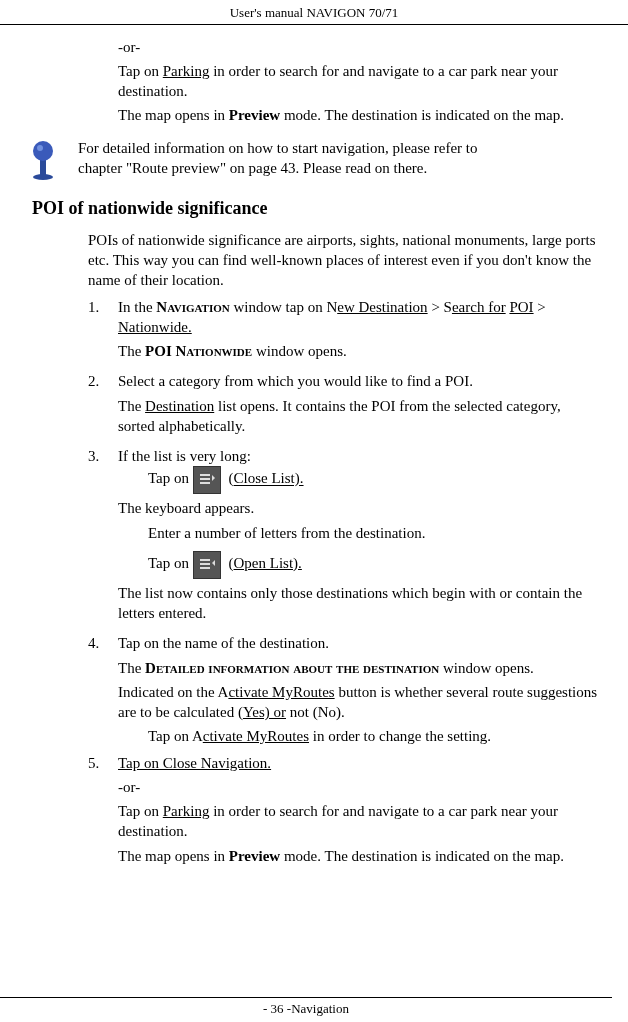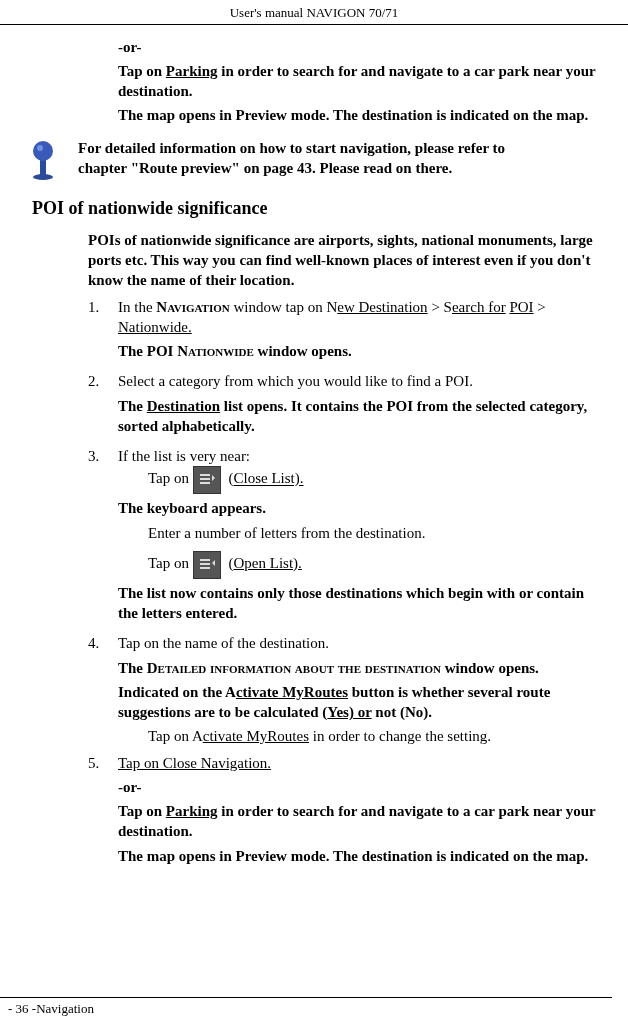--- a/index.html
+++ b/index.html
@@ -16,34 +16,34 @@
   .header-bar {
     border-bottom: 1px solid #000;
     padding: 4px 8px 2px 8px;
     font-size: 13px;
     text-align: center;
   }
   .content {
     padding: 12px 18px 0 18px;
   }
   .indent-main { margin-left: 100px; }
-  .para { margin-bottom: 4px; font-weight: bold; }
+  .para { margin-bottom: 4px; }
   .smallcaps { font-variant: small-caps; }
   .info-row {
     display: flex;
     align-items: flex-start;
     margin: 12px 0 8px 0;
     padding-left: 8px;
     gap: 18px;
   }
   .info-icon {
     width: 34px; height: 44px; flex-shrink:0;
     display:flex; align-items:center; justify-content:center;
   }
-  .info-text-block { flex:1; font-size:15px; padding-right:10px;font-weight:bold;}
+  .info-text-block { flex:1; font-size:15px; padding-right:10px;}
   .h2 {
     font-size: 18px;
     font-weight: bold;
     margin: 14px 0 10px 14px;
   }
   .body-block { margin-left: 70px; padding-right: 10px; }
   .ol-item { display:flex; margin-top:6px;}
   .ol-num { width:30px; flex-shrink:0;}
   .ol-body { flex:1;}
   .sub-indent { margin-left:30px; }
@@ -51,21 +51,21 @@
     display:inline-flex; vertical-align:middle;
     width:28px; height:28px; background:#555;
     border:1px solid #333; margin-right:4px;
     align-items:center; justify-content:center;
   }
   .footer {
     position:absolute; bottom:4px; left:0; right:16px;
     border-top:1px solid #000;
     padding: 2px 8px 0 8px;
     font-size:13px;
-    display:flex; justify-content:flex-start;
+    display:flex; justify-content:center;
   }
 </style>
 </head>
 <body>
 
 <div class="header-bar">
   <span>User's manual NAVIGON 70/71</span>
 </div>
 
 <div class="content">
@@ -108,21 +108,21 @@
       <div class="ol-num">2.</div>
       <div class="ol-body">
         <div>Select a category from which you would like to find a POI.</div>
         <div class="para" style="margin-top:4px">The <u>Destination</u> list opens. It contains the POI from the selected category, sorted alphabetically.</div>
       </div>
     </div>
 
     <div class="ol-item">
       <div class="ol-num">3.</div>
       <div class="ol-body">
-        <div>If the list is very near:</div>
+        <div>If the list is very long:</div>
         <div class="sub-indent">
           <span>Tap on </span>
           <span class="icon-box">
             <svg width="18" height="18" viewBox="0 0 18 18">
                 <rect x="2" y="3" width="10" height="2" fill="#ddd"></rect>
                 <rect x="2" y="7" width="10" height="2" fill="#ddd"></rect>
                 <rect x="2" y="11" width="10" height="2" fill="#ddd"></rect>
                 <path d="M14 4 L17 7 L14 10" fill="#ddd"></path>
               </svg>
           </span>

